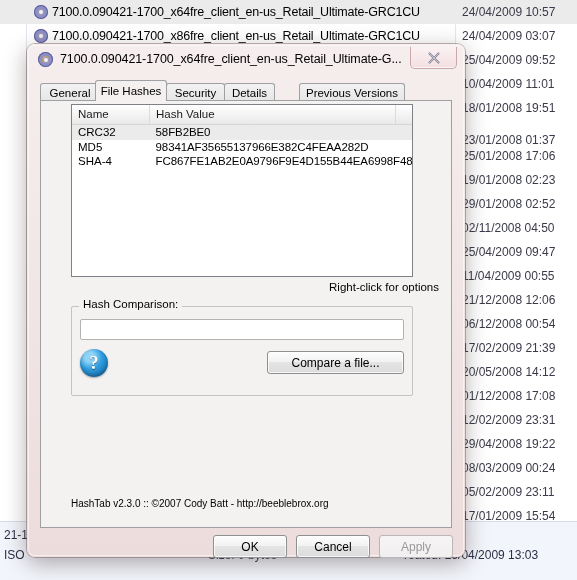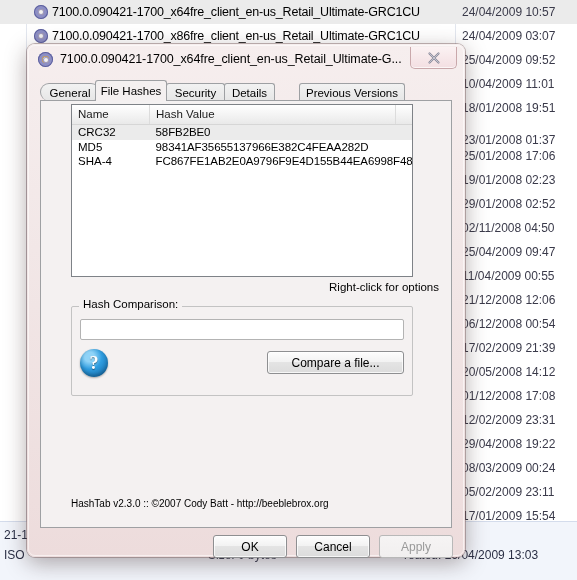--- a/index.html
+++ b/index.html
@@ -258,21 +258,21 @@
     <span class="dlg-title">7100.0.090421-1700_x64fre_client_en-us_Retail_Ultimate-G...</span>
     <div class="dlg-close">
       <svg width="13" height="13" viewBox="0 0 13 13">
         <path d="M2 2 L11 11 M11 2 L2 11" stroke="#8a8a99" stroke-width="2.2" fill="none" stroke-linecap="round"></path>
         <path d="M2 2 L11 11 M11 2 L2 11" stroke="#c9c9d6" stroke-width="0.9" fill="none" stroke-linecap="round"></path>
       </svg>
     </div>
   </div>
 
   <div class="tabstrip">
-    <div class="tab" id="tab0" style="left: 0px; width: 60px; border-radius: 9px;">General</div>
+    <div class="tab" id="tab0" style="left: 0px; width: 60px;">General</div>
     <div class="tab active" id="tab1" style="left: 55px; width: 72px;">File Hashes</div>
     <div class="tab" id="tab2" style="left: 126px; width: 59px;">Security</div>
     <div class="tab" id="tab3" style="left: 184px; width: 51px;">Details</div>
     <div class="tab" id="tab4" style="left: 234px; width: 106px; margin-left: 25px;">Previous Versions</div>
   </div>
 
   <div class="tabpage"></div>
 
   <div class="hashlist">
     <div class="hl-header">

